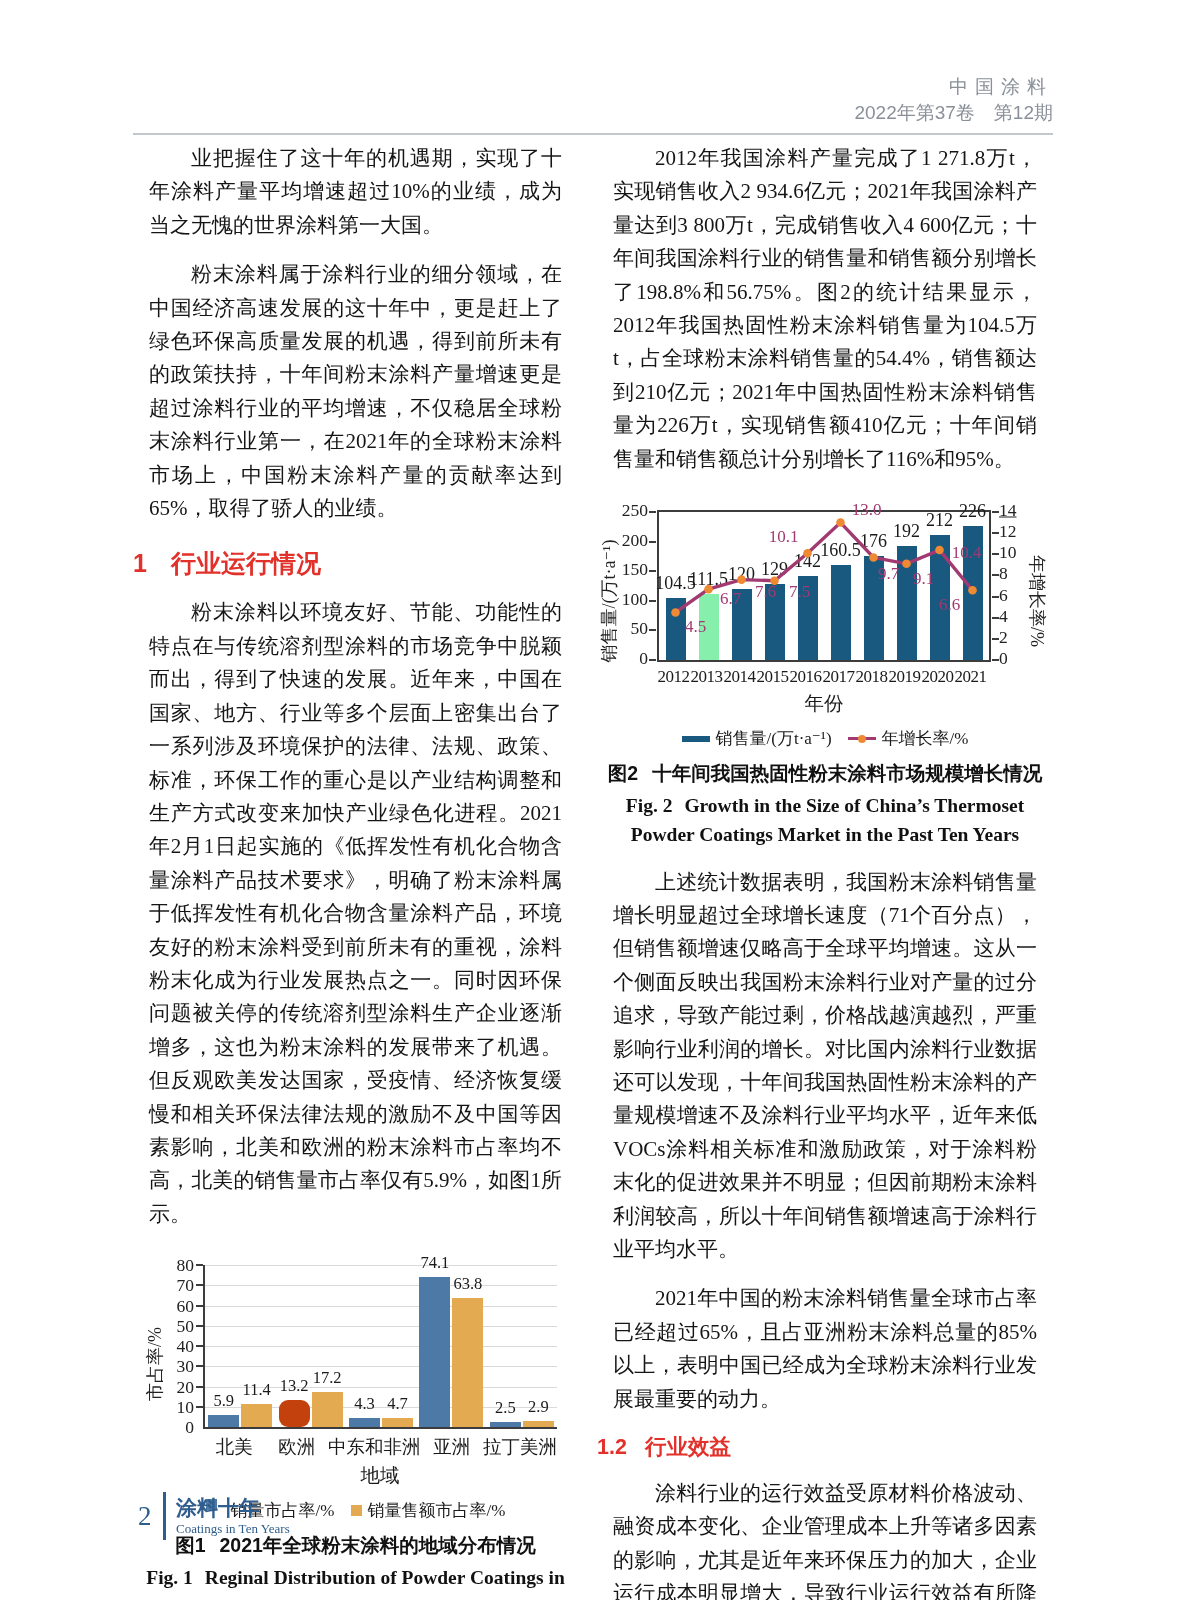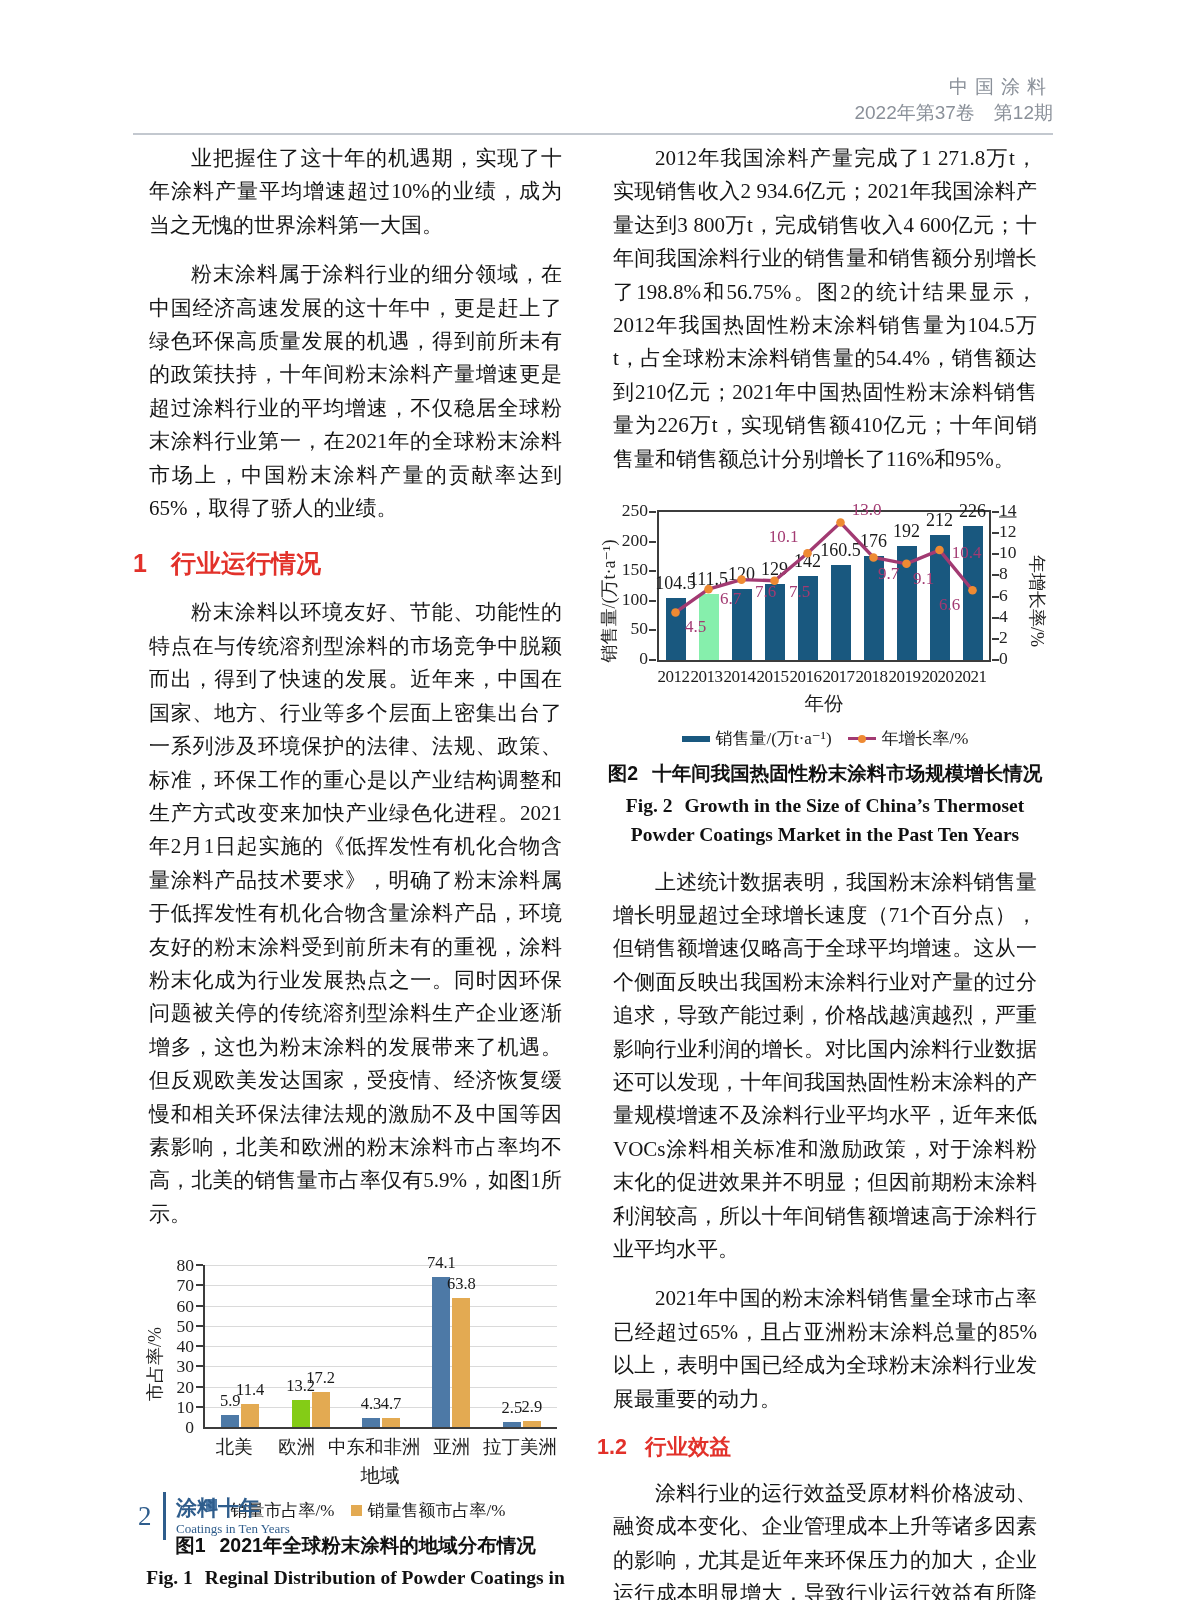--- a/index.html
+++ b/index.html
@@ -34,21 +34,21 @@
   .ylab span{position:absolute;left:50%;top:44%;transform:translate(-50%,-50%) rotate(-90deg);
     white-space:nowrap;font-size:18px;color:#222;}
   .ylab.right span{transform:translate(-50%,-50%) rotate(90deg);}
   .yticks{position:relative;width:36px;}
   .ytick{position:absolute;right:9px;transform:translateY(-50%);font-size:17.5px;color:#222;
     white-space:nowrap;}
   .ytick.r{left:8px;right:auto;}
   .gridline{position:absolute;left:0;right:0;height:1px;background:#dadada;}
   .bars-row{position:absolute;left:0;right:0;top:0;bottom:0;display:flex;align-items:flex-end;}
   .bar-group{flex:1;display:flex;align-items:flex-end;justify-content:center;gap:2px;height:100%;}
-  .bar{width:18px;position:relative;}
+  .bar{width:31px;position:relative;}
   .bar-label{position:absolute;top:-24px;left:50%;transform:translateX(-50%);
     font-size:16.5px;color:#1a1a1a;white-space:nowrap;}
   .xlabels{display:flex;margin-top:5px;}
   .xcell{flex:1;text-align:center;font-size:18.5px;color:#1a1a1a;white-space:nowrap;}
   .xlab{text-align:center;font-size:19.5px;margin-top:3px;color:#1a1a1a;}
 
   
   .c1-plot{position:relative;width:352px;height:162px;
     border-left:2px solid #3c3c3c;border-bottom:2px solid #3c3c3c;}
   .c1-plot .ytickmark{position:absolute;left:-9px;width:7px;height:2px;background:#3c3c3c;
@@ -149,21 +149,21 @@
               <div class="bars-row">
                 <div class="bar-group">
                   <div class="bar" style="height: 11.9475px; background: rgb(77, 121, 166);">
                     <div class="bar-label">5.9</div>
                   </div>
                   <div class="bar" style="height: 23.085px; background: rgb(227, 170, 82);">
                     <div class="bar-label">11.4</div>
                   </div>
                 </div>
                 <div class="bar-group">
-                  <div class="bar" style="height: 26.73px; background: #84cc16;">
+                  <div class="bar" style="height: 26.73px; background: #c2410c; border-radius: 9px;">
                     <div class="bar-label">13.2</div>
                   </div>
                   <div class="bar" style="height: 34.83px; background: rgb(227, 170, 82);">
                     <div class="bar-label">17.2</div>
                   </div>
                 </div>
                 <div class="bar-group">
                   <div class="bar" style="height: 8.7075px; background: rgb(77, 121, 166);">
                     <div class="bar-label">4.3</div>
                   </div>

